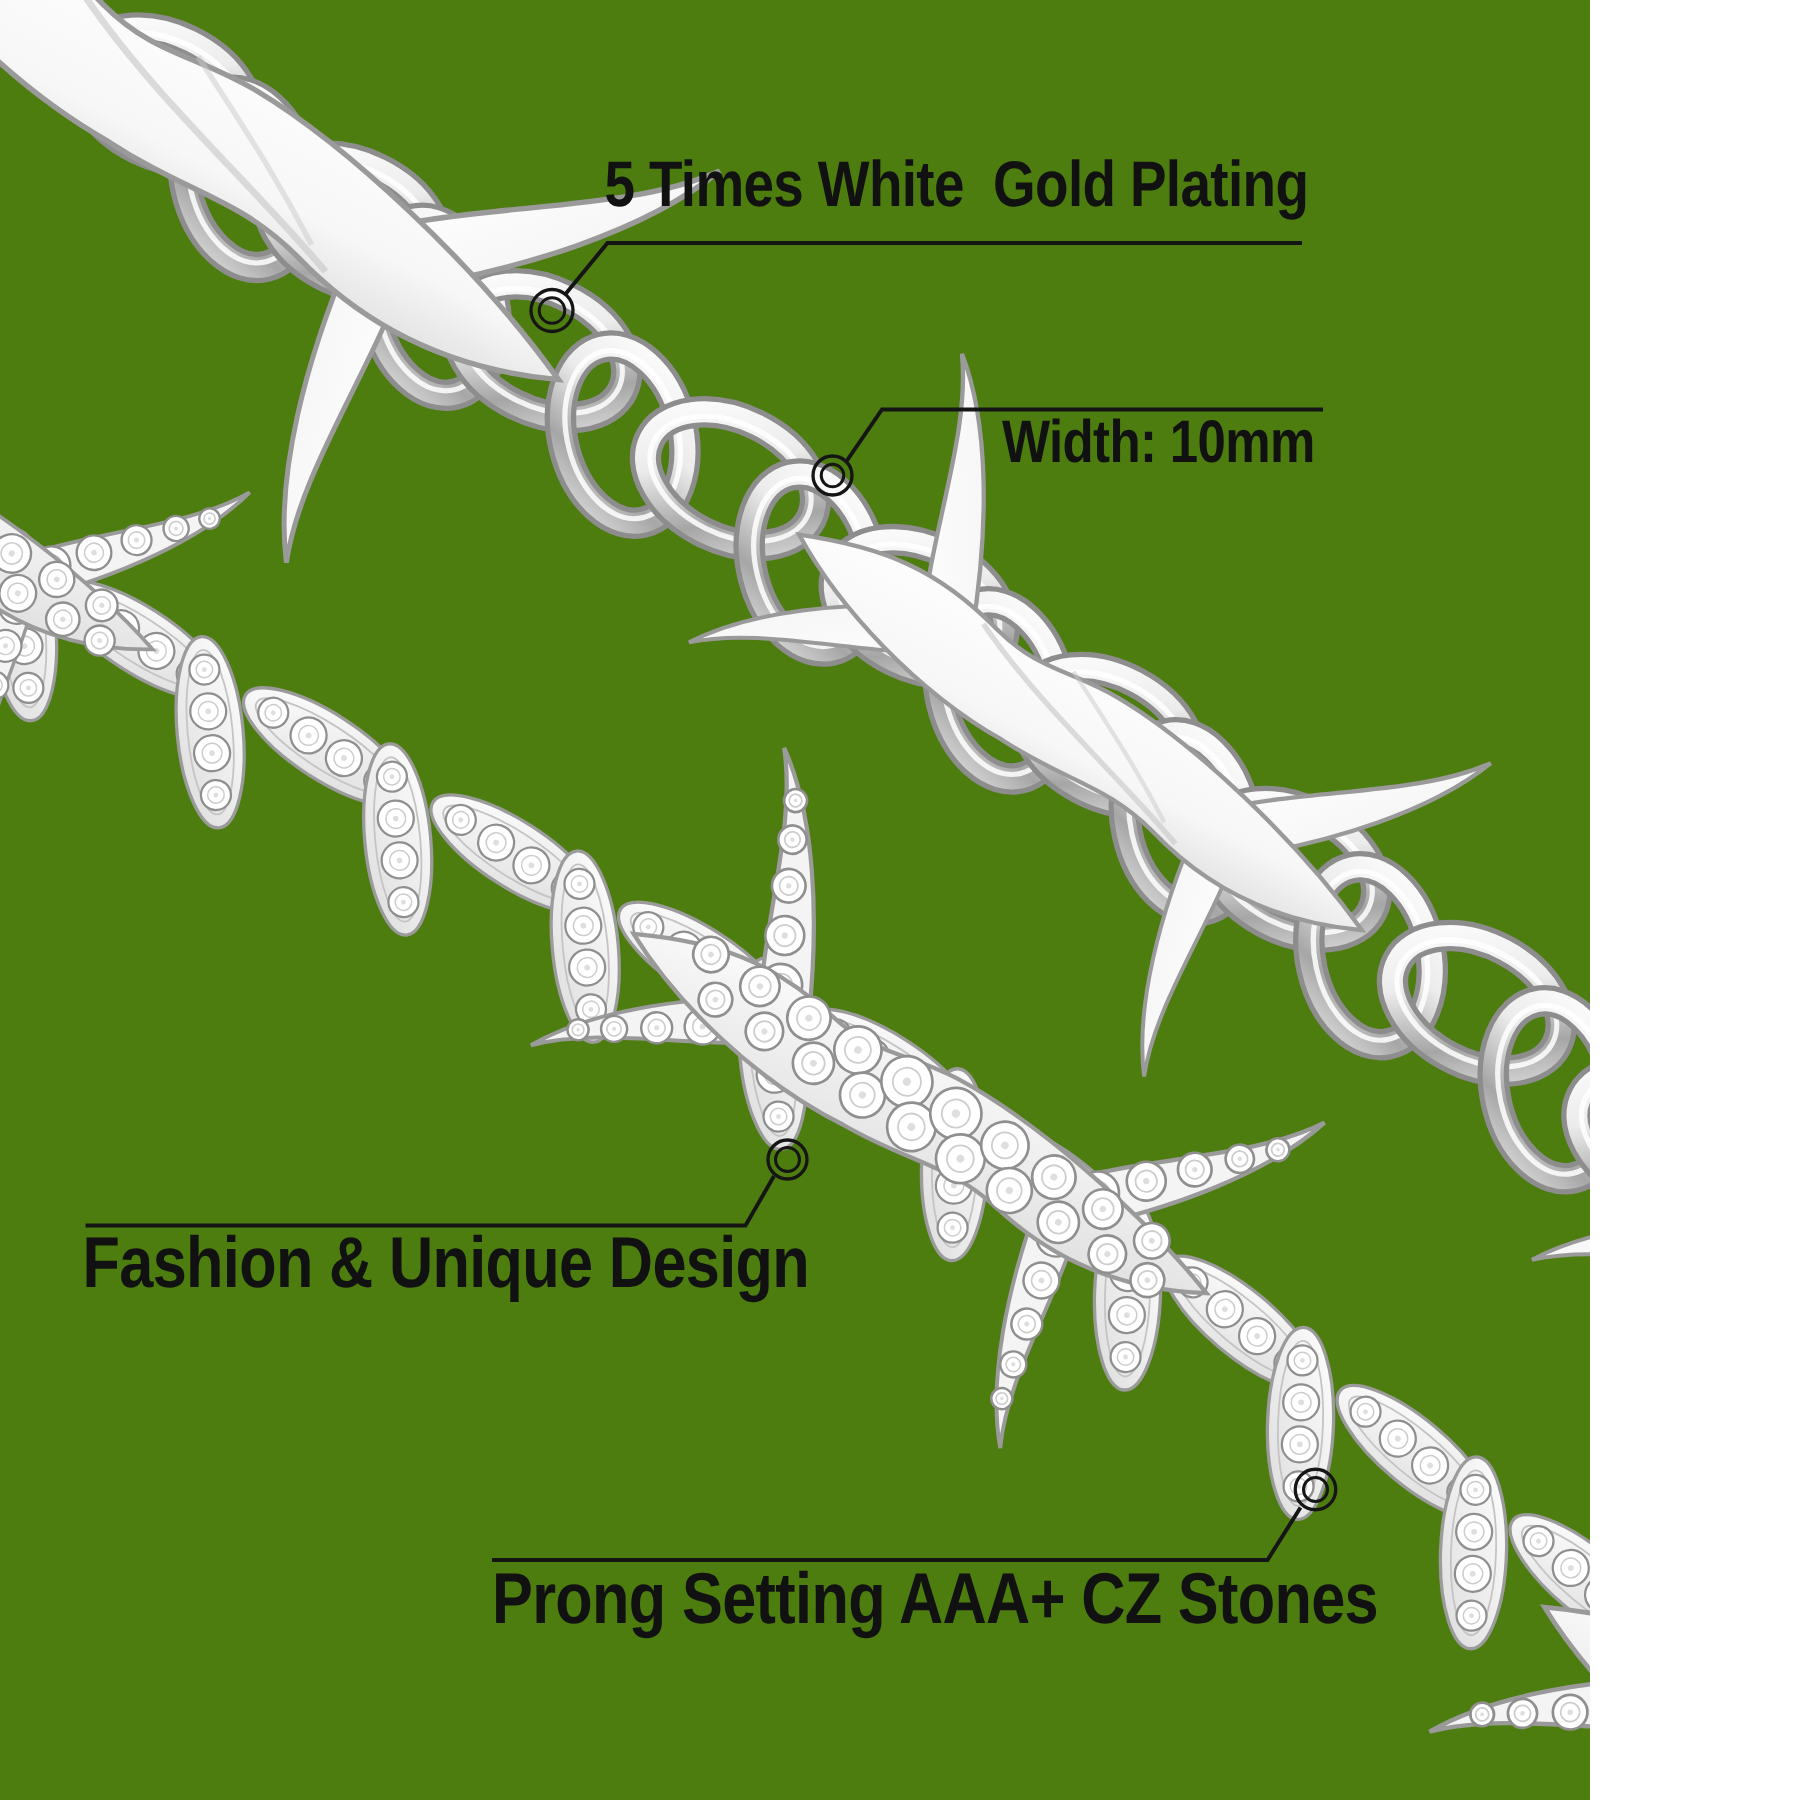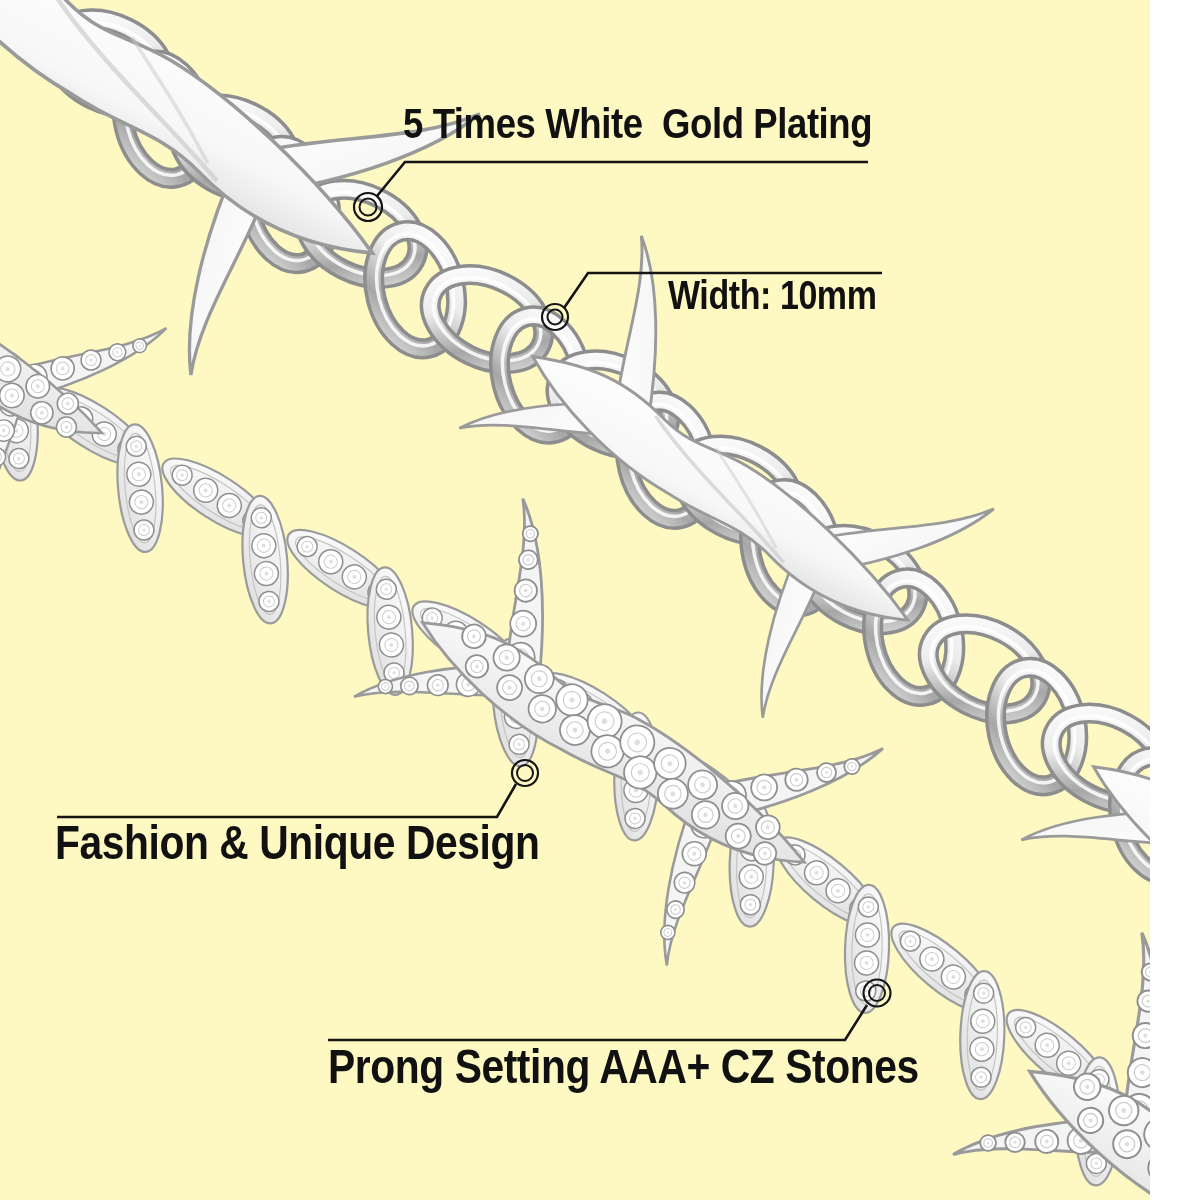--- a/index.html
+++ b/index.html
@@ -1,17 +1,17 @@
 <!DOCTYPE html>
 <html><head>
 <meta charset="utf-8">
 <style>
   html,body{margin:0;padding:0;background:#ffffff;}
   .stage{
-    position:relative;width:1150px;height:1200px;background:#fef9c3;
+    position:relative;width:1060px;height:1200px;background:#4d7c0f;
     overflow:hidden;font-family:"Liberation Sans",sans-serif;
   }
   #scene{position:absolute;left:0;top:0;}
   .label{
     position:absolute;color:#111111;font-weight:bold;line-height:1.1;
     white-space:pre;letter-spacing:-0.5px;
     transform:scaleX(.85);transform-origin:0 50%;
   }
   #lab0{left:403px;top:100px;font-size:43px;}
   #lab1{left:668px;top:273px;font-size:40px;}

